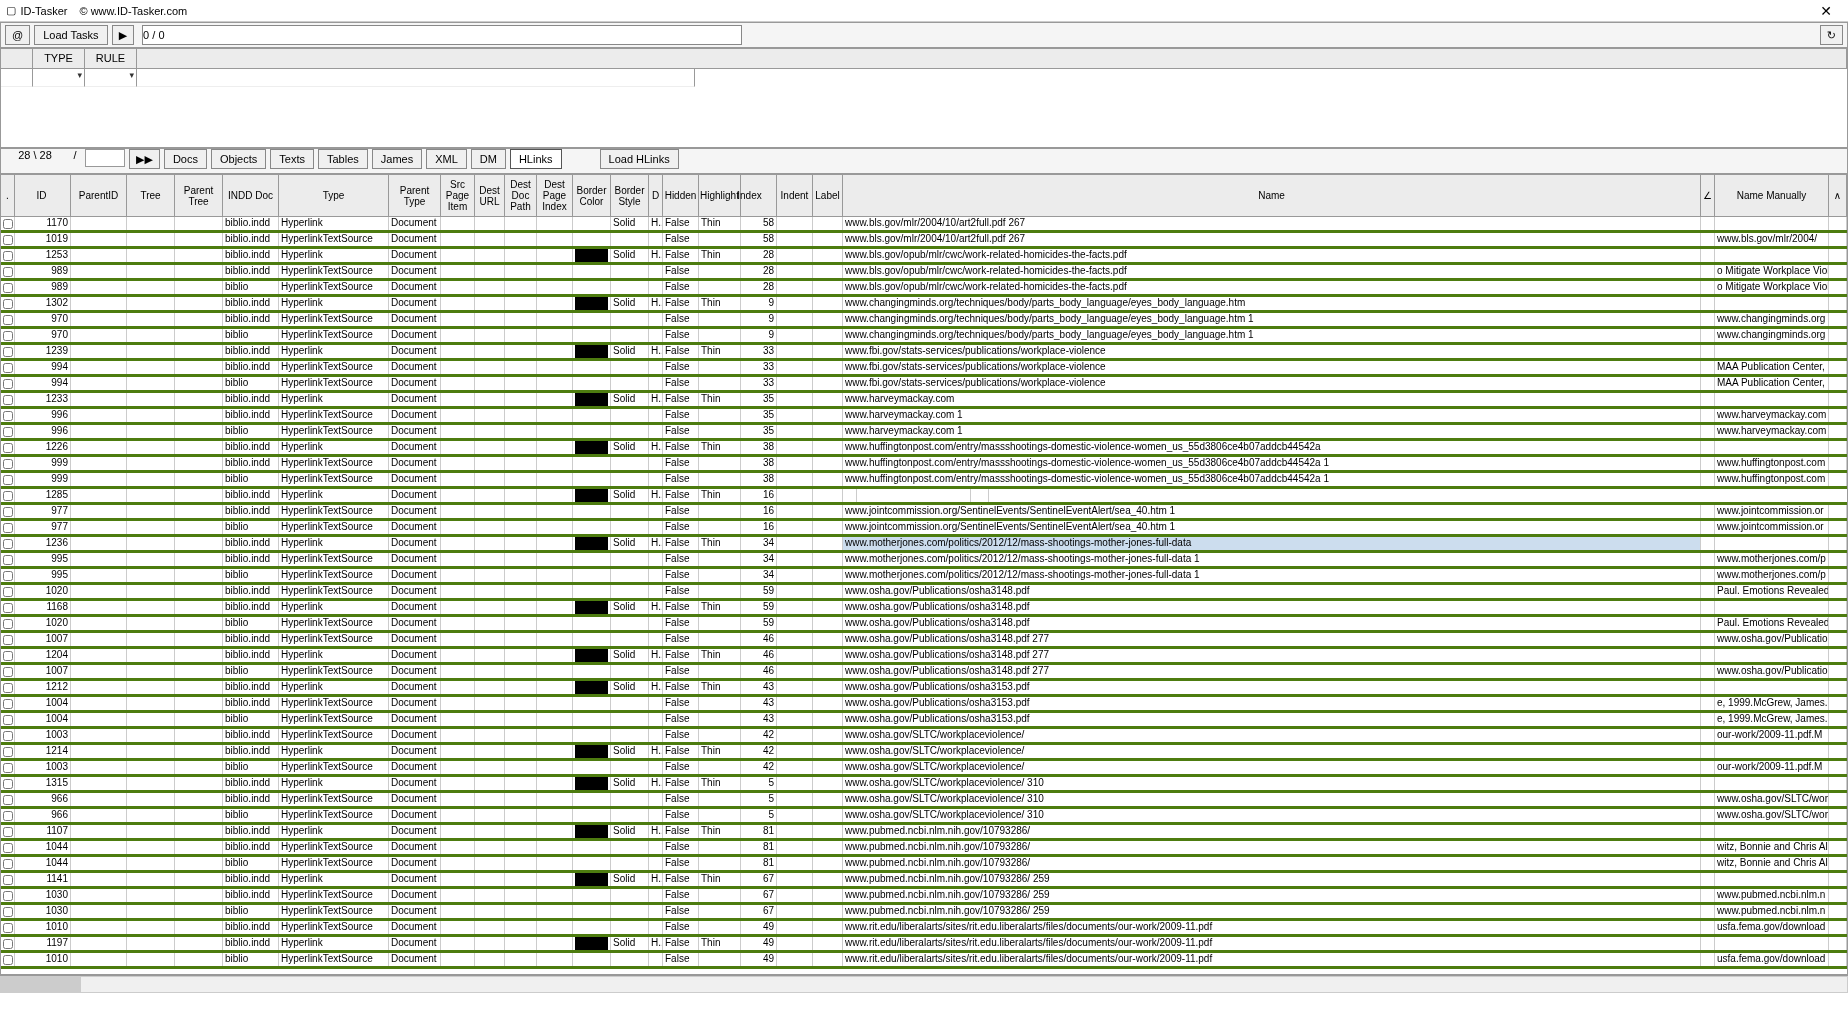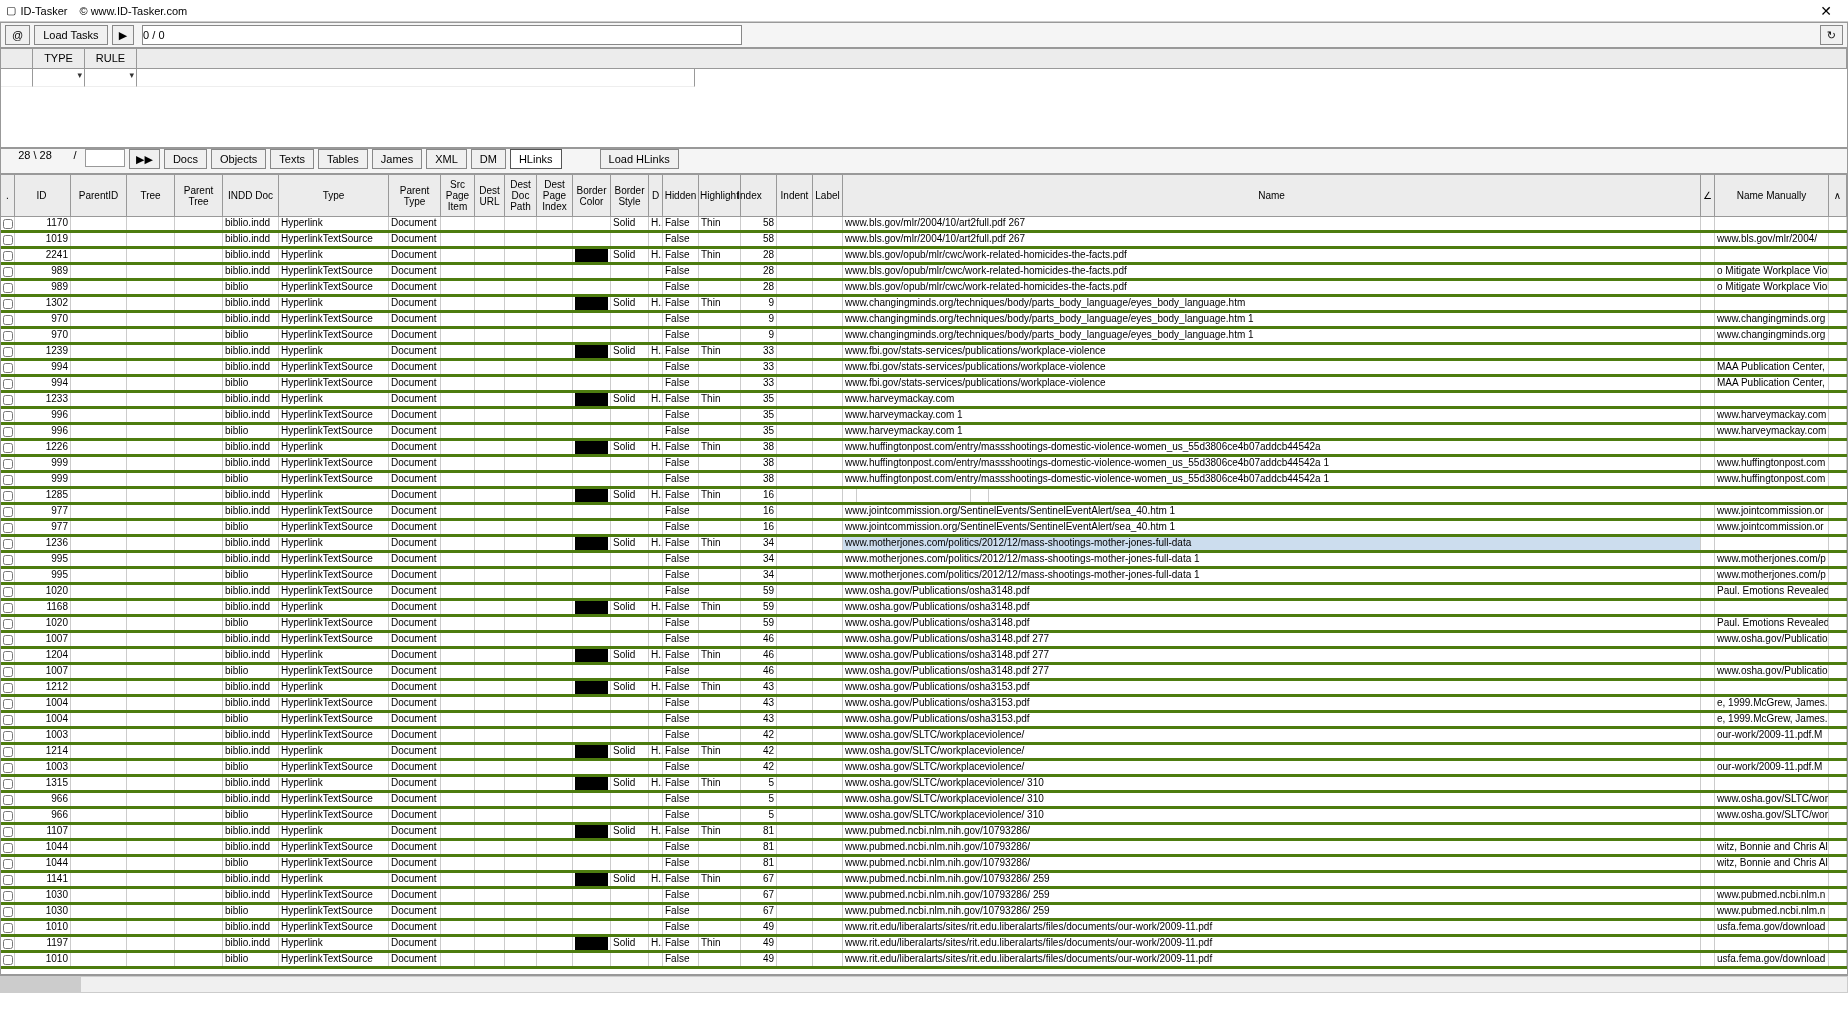--- a/index.html
+++ b/index.html
@@ -189,21 +189,21 @@
         <div class="c w-lab"></div>
         <div class="c w-name">www.bls.gov/mlr/2004/10/art2full.pdf 267</div>
         <div class="c w-sort"></div>
         <div class="c w-nman">www.bls.gov/mlr/2004/</div>
         <div class="c w-scr"></div>
       </div>
       <div class="row">
         <div class="chk w-chk">
           <input type="checkbox" style="">
         </div>
-        <div class="c w-id">2241</div>
+        <div class="c w-id">1253</div>
         <div class="c w-pid"></div>
         <div class="c w-tree"></div>
         <div class="c w-ptree"></div>
         <div class="c w-indd">biblio.indd</div>
         <div class="c w-type">Hyperlink</div>
         <div class="c w-ptype">Document</div>
         <div class="c w-src"></div>
         <div class="c w-durl"></div>
         <div class="c w-ddoc"></div>
         <div class="c w-dpi"></div>

